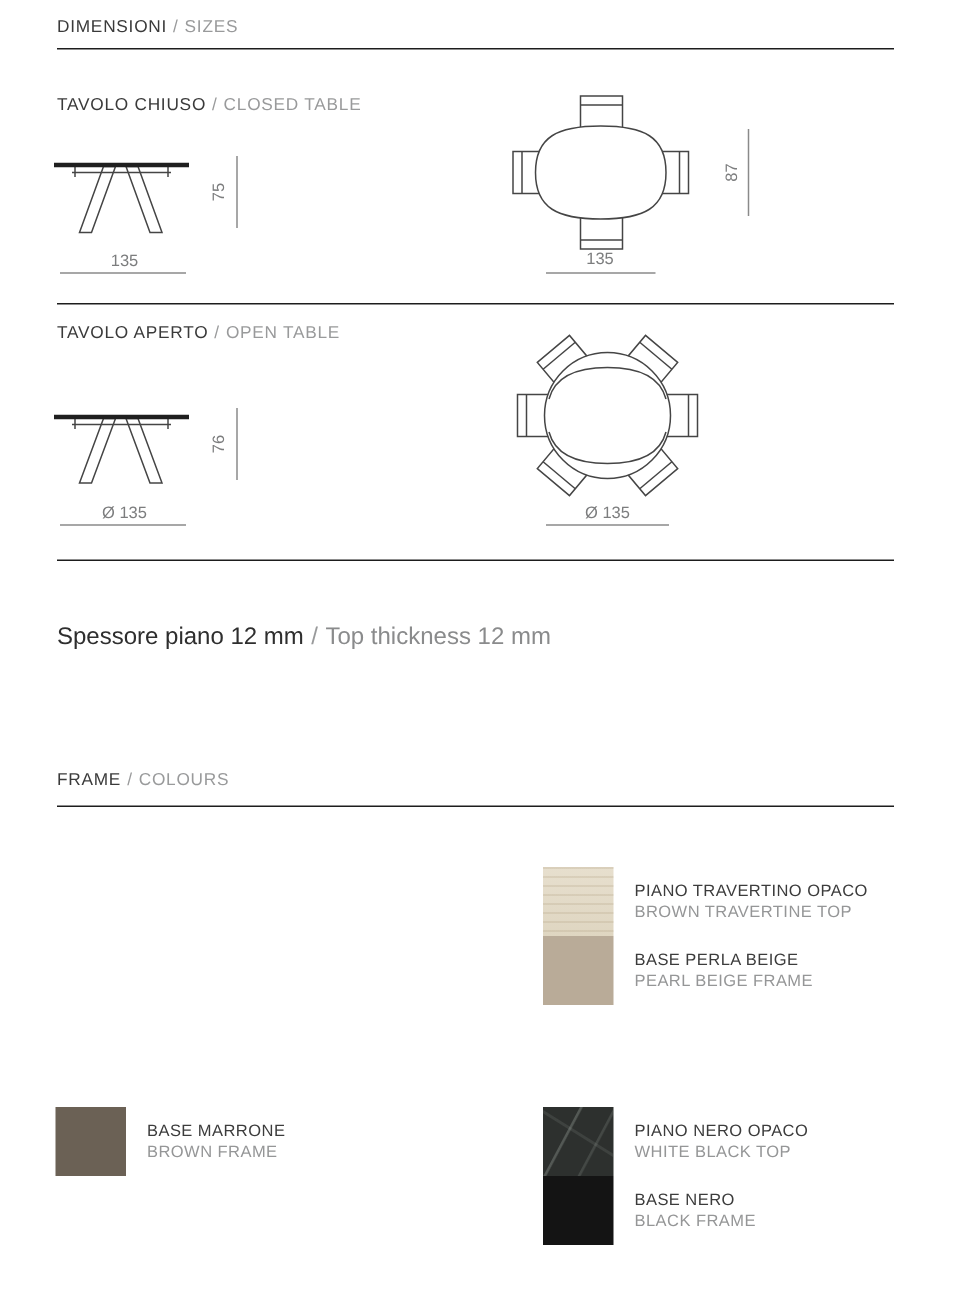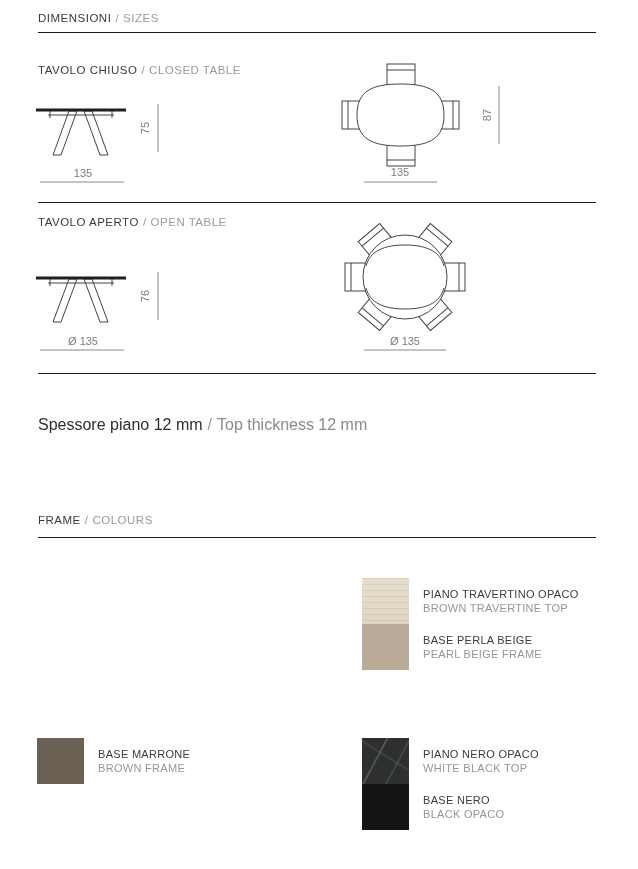--- a/index.html
+++ b/index.html
@@ -184,18 +184,18 @@
       <div class="swatch swatch-nero-marble"></div>
       <div class="labels">
         <div class="lab-it">PIANO NERO OPACO</div>
         <div class="lab-en">WHITE BLACK TOP</div>
       </div>
     </div>
     <div class="finish-row">
       <div class="swatch" style="background: rgb(20, 20, 20);"></div>
       <div class="labels">
         <div class="lab-it">BASE NERO</div>
-        <div class="lab-en">BLACK OPACO</div>
+        <div class="lab-en">BLACK FRAME</div>
       </div>
     </div>
   </div>
 
 </div>
 
 </body></html>

